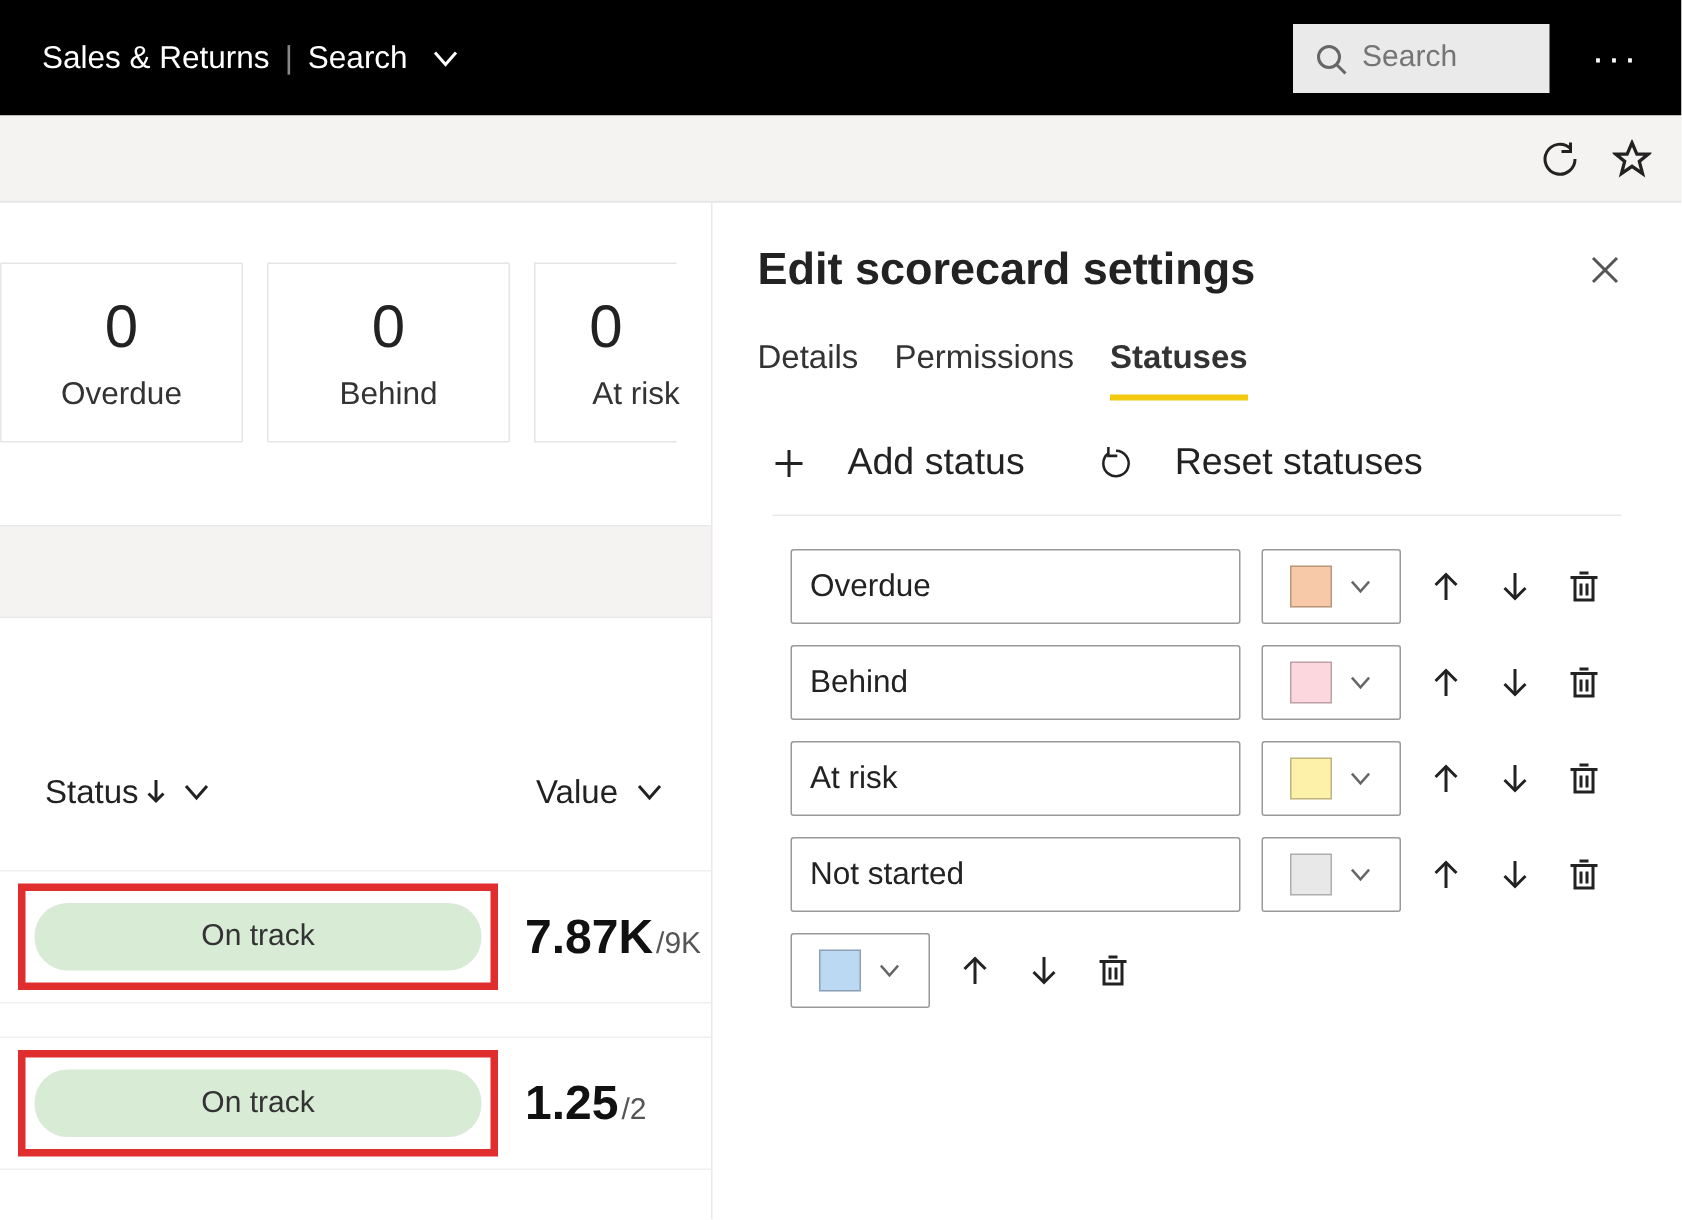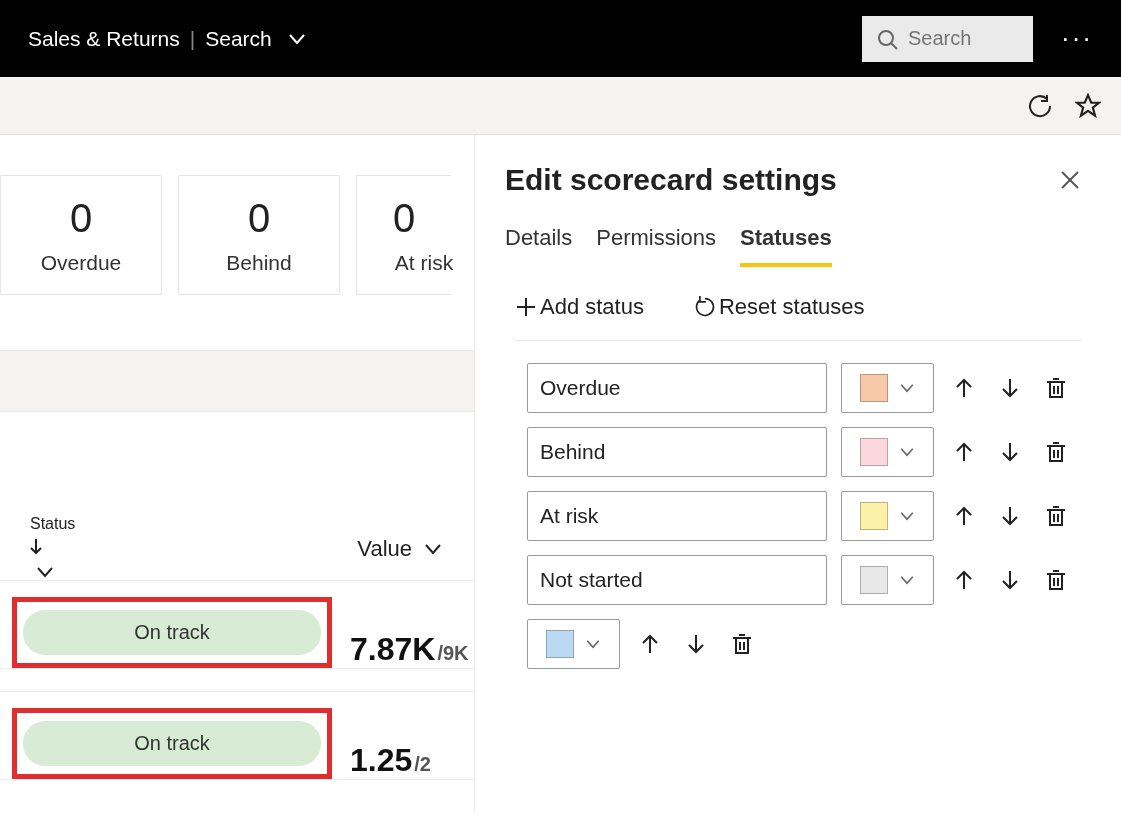--- a/index.html
+++ b/index.html
@@ -25,43 +25,43 @@
     .cards { display: flex; gap: 16px; padding: 40px 0 0 0; }
     .card { width: 162px; height: 120px; border: 1px solid #e5e5e5; border-radius: 1px; display: flex; flex-direction: column; align-items: center; justify-content: center; gap: 10px; }
     .card-value { font-size: 40px; color: #222; }
     .card-label { font-size: 21px; color: #333; }
     .card.cut { width: 95px; border-right: none; border-radius: 0; }
     .card.cut .card-label { margin-right: -40px; }
 
     .gray-bar { position: absolute; top: 215px; left: 0; right: 0; height: 62px; background: #f4f3f2; border-top: 1px solid #e9e9e9; border-bottom: 1px solid #e9e9e9; }
 
     .table-head { position: absolute; top: 380px; left: 0; right: 0; padding: 0 30px; display: flex; align-items: center; }
-    .th-status { font-size: 16px; color: #222; display: flex; gap: 6px; flex-direction: column; }
+    .th-status { font-size: 22px; color: #222; display: flex; align-items: center; gap: 6px; }
     .th-value { margin-left: auto; font-size: 22px; color: #222; display: flex; align-items: center; gap: 10px; }
 
-    .row { position: absolute; left: 0; right: 0; height: 89px; display: flex; align-items: flex-end; padding: 0 12px; border-top: 1px solid #efefef; border-bottom: 1px solid #efefef; }
+    .row { position: absolute; left: 0; right: 0; height: 89px; display: flex; align-items: center; padding: 0 12px; border-top: 1px solid #efefef; border-bottom: 1px solid #efefef; }
     .row1 { top: 445px; }
     .row2 { top: 556px; }
     .hl { border: 5px solid #e02e2e; padding: 8px 6px; }
     .pill { width: 298px; height: 45px; background: #d7ebd5; border-radius: 22px; display: flex; align-items: center; justify-content: center; font-size: 20px; color: #333; }
     .val { margin-left: 18px; font-size: 32px; font-weight: 600; color: #111; display: flex; align-items: baseline; }
-    .val .sub { font-size: 20px; font-weight: 700; color: #555; margin-left: 2px; }
+    .val .sub { font-size: 20px; font-weight: 400; color: #555; margin-left: 2px; }
 
     
     .panel { flex: 1; padding: 28px 40px 0 30px; position: relative; }
     .panel-head { display: flex; align-items: center; }
     .panel-title { font-size: 30px; font-weight: 600; color: #222; }
     .panel-close { margin-left: auto; }
 
     .tabs { display: flex; gap: 24px; margin-top: 28px; border-bottom: 1px solid transparent; }
     .tab { font-size: 22px; color: #333; padding-bottom: 12px; border-bottom: 4px solid transparent; }
     .tab.active { font-weight: 700; border-bottom-color: #f2c811; }
 
     .actions { display: flex; gap: 50px; margin: 26px 0 22px 10px; border-bottom: 1px solid #e9e9e9; padding-bottom: 20px; }
-    .action { display: flex; align-items: center; gap: 3px; font-size: 22px; color: #222; }
+    .action { display: flex; align-items: center; gap: 28px; font-size: 25px; color: #222; }
 
     .status-list { display: flex; flex-direction: column; gap: 14px; margin-left: 22px; }
     .status-row { display: flex; align-items: center; gap: 14px; }
     .status-input { width: 300px; height: 50px; border: 1px solid #999; border-radius: 2px; padding: 0 12px; font-size: 21px; color: #222; display: flex; align-items: center; }
     .color-dd { width: 93px; height: 50px; border: 1px solid #999; border-radius: 2px; display: flex; align-items: center; justify-content: center; gap: 10px; }
     .swatch { width: 28px; height: 28px; border: 1px solid rgba(0,0,0,0.25); }
     .dd-caret svg { display: block; }
     .icon-btn { width: 32px; height: 32px; display: flex; align-items: center; justify-content: center; }
     .icon-btn.dim svg { stroke: #bbb; }
 

